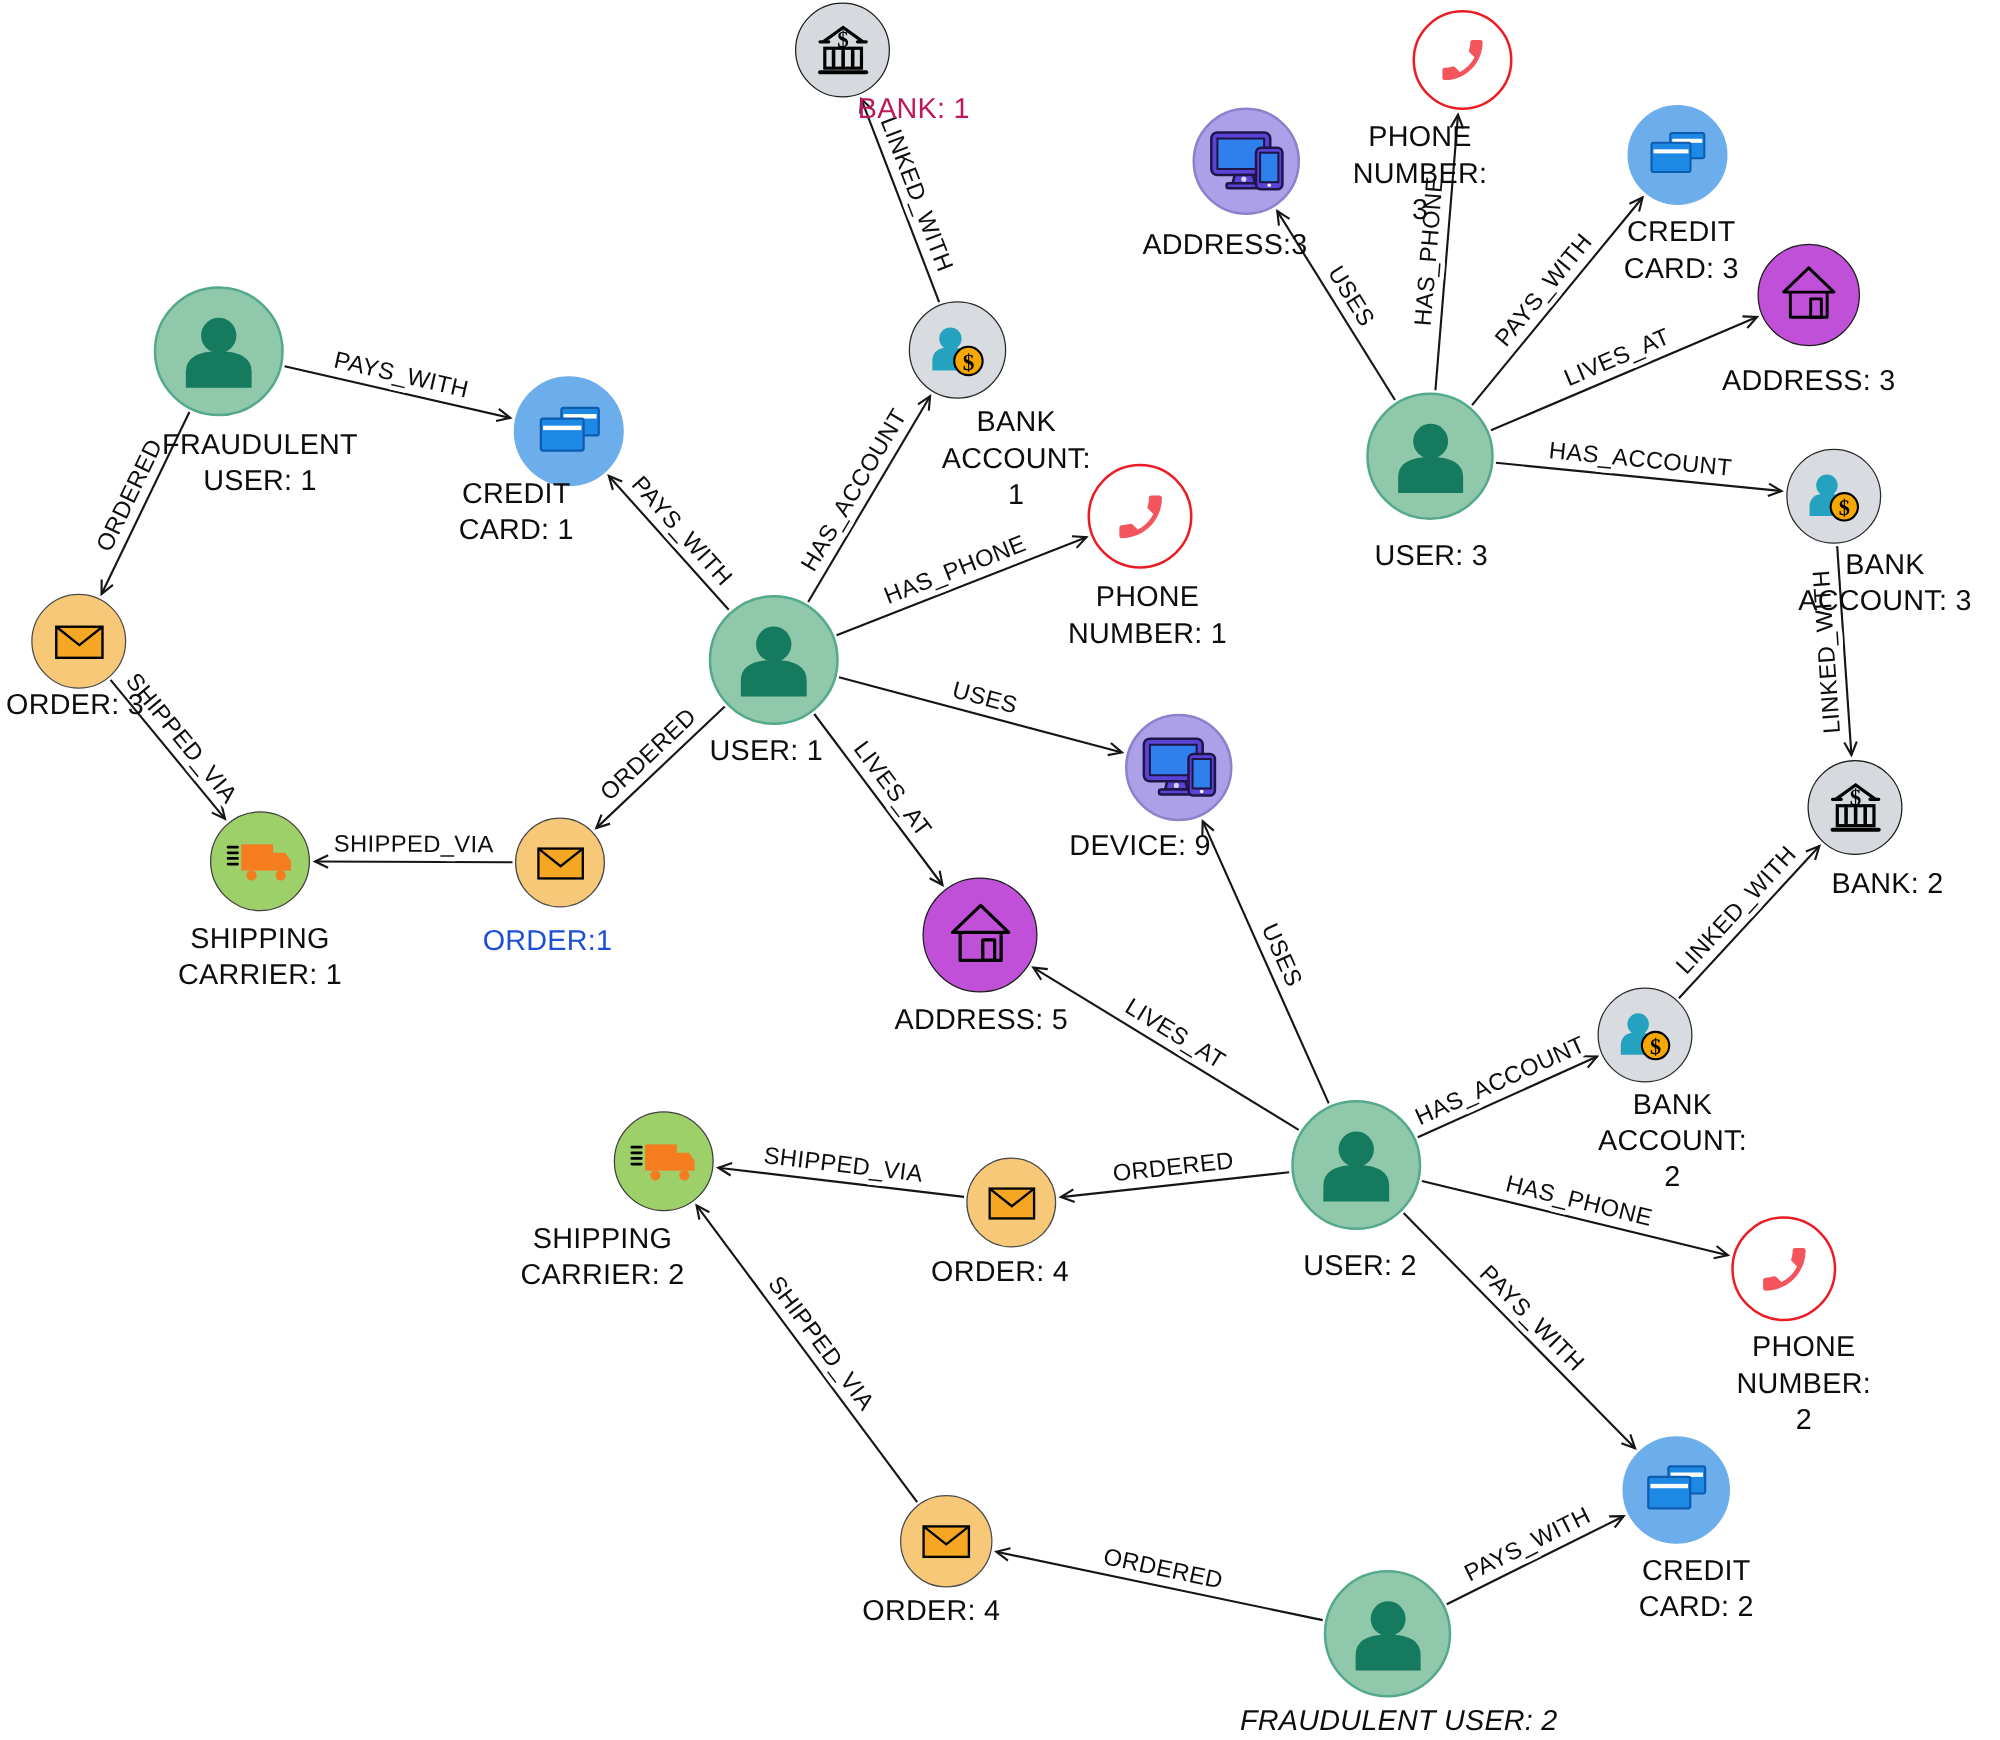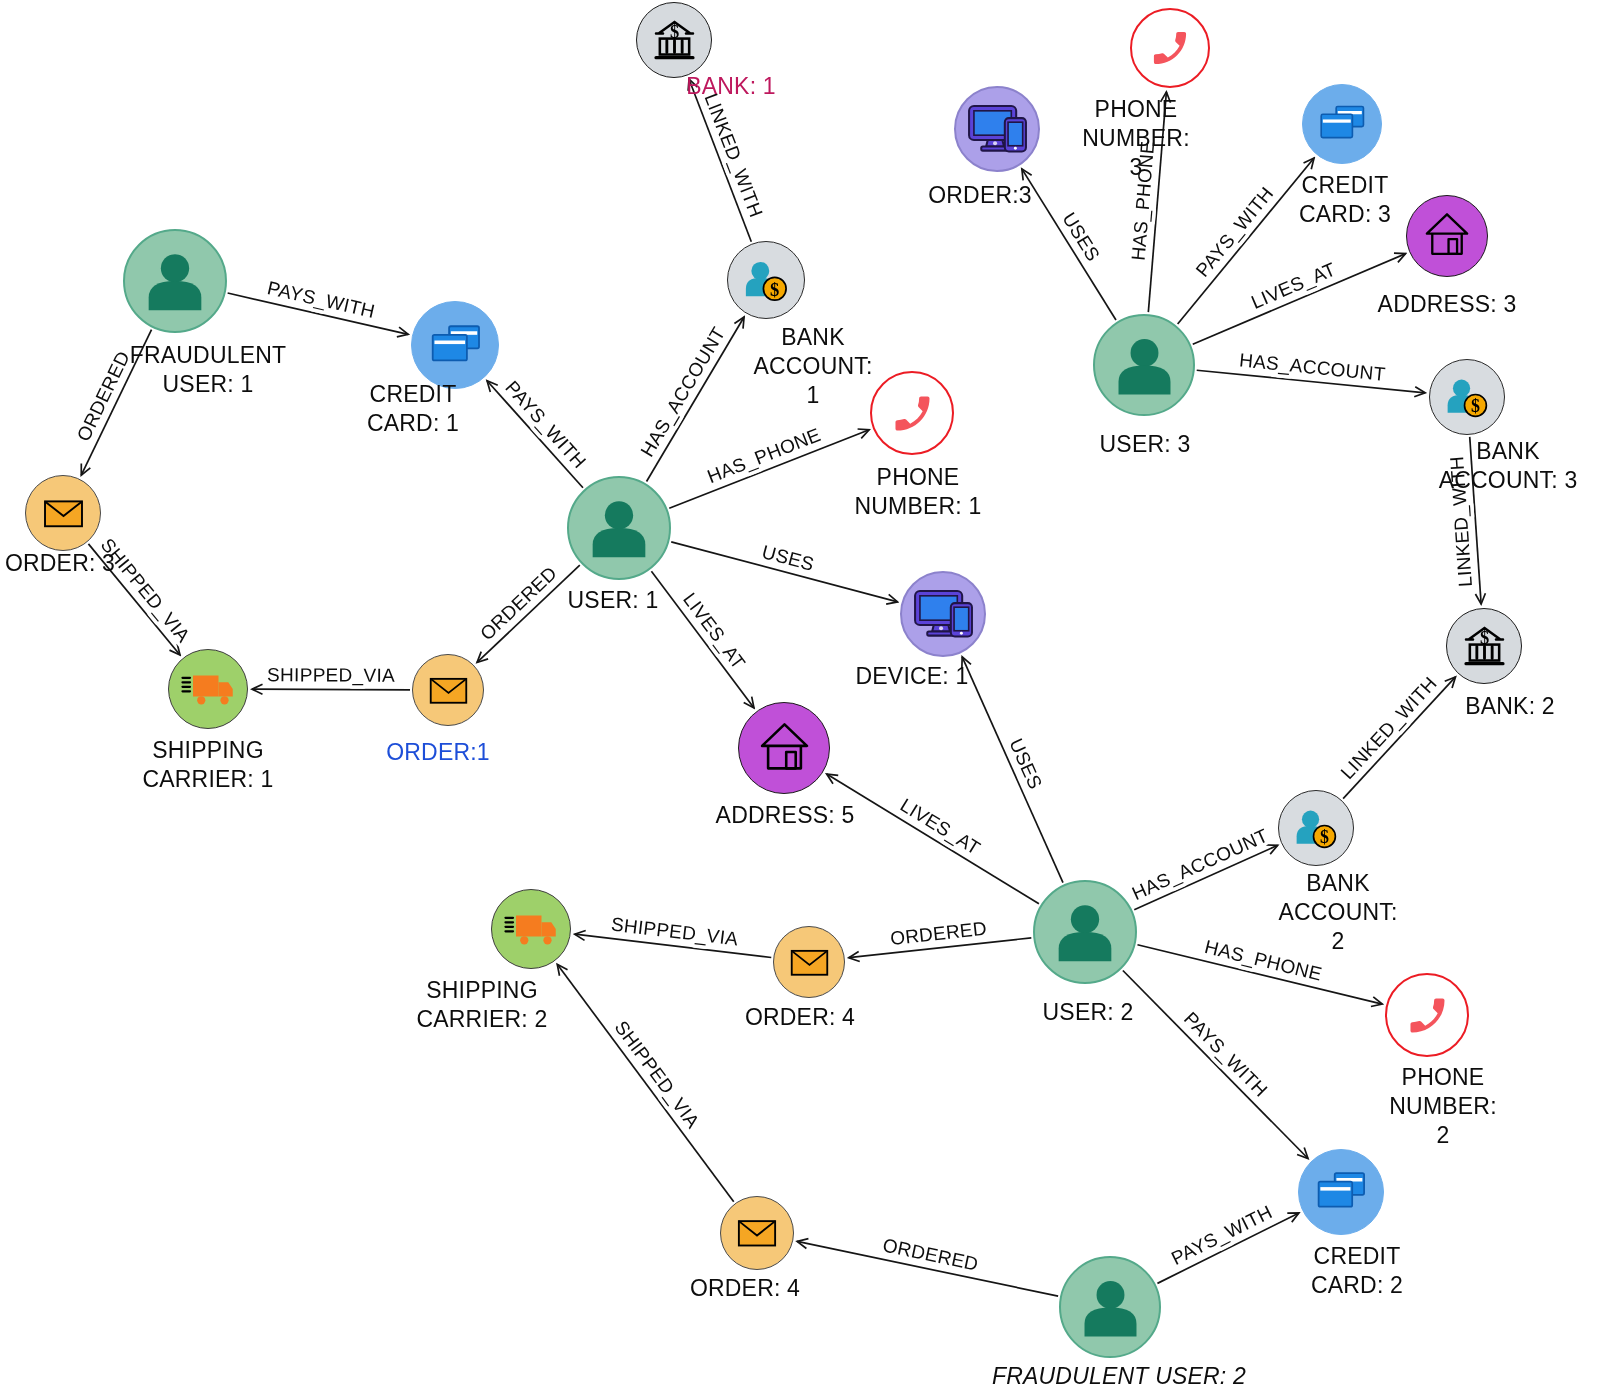--- a/index.html
+++ b/index.html
@@ -183,38 +183,38 @@
        <rect x="20" y="61" width="34" height="5" rx="2" fill="#5b43d8"></rect>
      </g>
      <circle cx="37" cy="57" r="2.5" fill="#d9d2f5"></circle>
      <g stroke="#201547" stroke-width="2.5">
        <rect x="49" y="26" width="26" height="41" rx="5" fill="#5b43d8"></rect>
        <rect x="53" y="31" width="18" height="29" fill="#2f80ed" stroke-width="2"></rect>
      </g>
      <circle cx="62" cy="63" r="1.8" fill="#ffffff"></circle>
         </svg>
       </div>
-      <div class="node-label" style="left: 912px; top: 662px; color: rgb(13, 13, 13);">DEVICE: 1</div>
+      <div class="node-label" style="left: 912px; top: 662px; color: rgb(13, 13, 13);">DEVICE: 9</div>
       <div class="node" style="left: 954px; top: 86px; height: 86px; width: 86px; background: rgb(172, 160, 233); border: 2px solid rgb(140, 130, 204);">
         <svg viewBox="0 0 80 80" width="65" height="65">
           <g stroke="#201547" stroke-width="2.5">
        <rect x="5" y="11" width="58" height="42" rx="6" fill="#5b43d8"></rect>
        <rect x="11" y="17" width="46" height="30" fill="#2f80ed" stroke-width="2"></rect>
        <path d="M28 53 L26 61 H48 L46 53 Z" fill="#5b43d8"></path>
        <rect x="20" y="61" width="34" height="5" rx="2" fill="#5b43d8"></rect>
      </g>
      <circle cx="37" cy="57" r="2.5" fill="#d9d2f5"></circle>
      <g stroke="#201547" stroke-width="2.5">
        <rect x="49" y="26" width="26" height="41" rx="5" fill="#5b43d8"></rect>
        <rect x="53" y="31" width="18" height="29" fill="#2f80ed" stroke-width="2"></rect>
      </g>
      <circle cx="62" cy="63" r="1.8" fill="#ffffff"></circle>
         </svg>
       </div>
-      <div class="node-label" style="left: 980px; top: 181px; color: rgb(13, 13, 13);">ORDER:3</div>
+      <div class="node-label" style="left: 980px; top: 181px; color: rgb(13, 13, 13);">ADDRESS:3</div>
       <div class="node node--phone-number" style="left: 1130px; top: 8px; height: 80px; width: 80px; background: rgb(255, 255, 255); border: 2.4px solid rgb(236, 28, 36); --hatch: rgba(236,28,36,0.22);">
         <svg viewBox="0 0 80 80" width="52" height="52">
           <g transform="translate(80,0) scale(-1,1)">
        <path transform="translate(7,7) scale(2.75)" fill="#f4545c" d="M6.62 10.79c1.44 2.83 3.76 5.14 6.59 6.59l2.2-2.2c.27-.27.67-.36 1.02-.24 1.12.37 2.33.57 3.57.57.55 0 1 .45 1 1V20c0 .55-.45 1-1 1-9.39 0-17-7.61-17-17 0-.55.45-1 1-1h3.5c.55 0 1 .45 1 1 0 1.25.2 2.45.57 3.57.11.35.03.74-.25 1.02l-2.2 2.2z"></path>
      </g>
         </svg>
       </div>
       <div class="node-label" style="left: 1136px; top: 95px; color: rgb(13, 13, 13);">PHONE<br>NUMBER:<br>3</div>
       <div class="node" style="left: 1302px; top: 84px; height: 80px; width: 80px; background: rgb(108, 173, 235); border: 1px solid rgb(108, 173, 235);">
         <svg viewBox="0 0 80 80" width="52" height="52">

